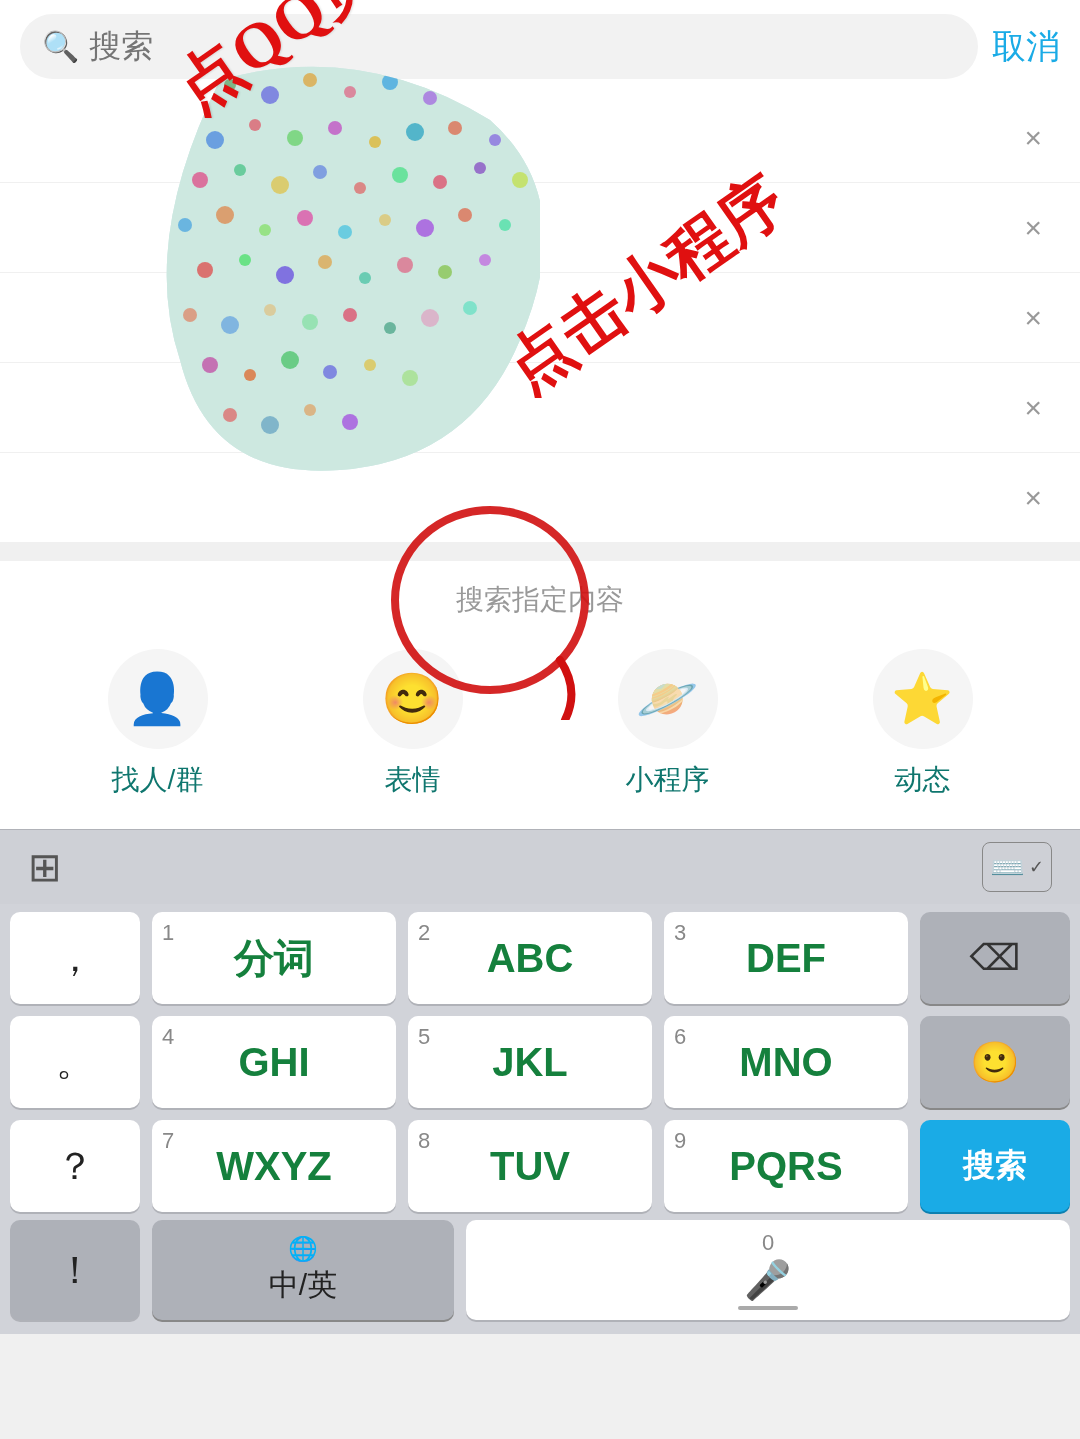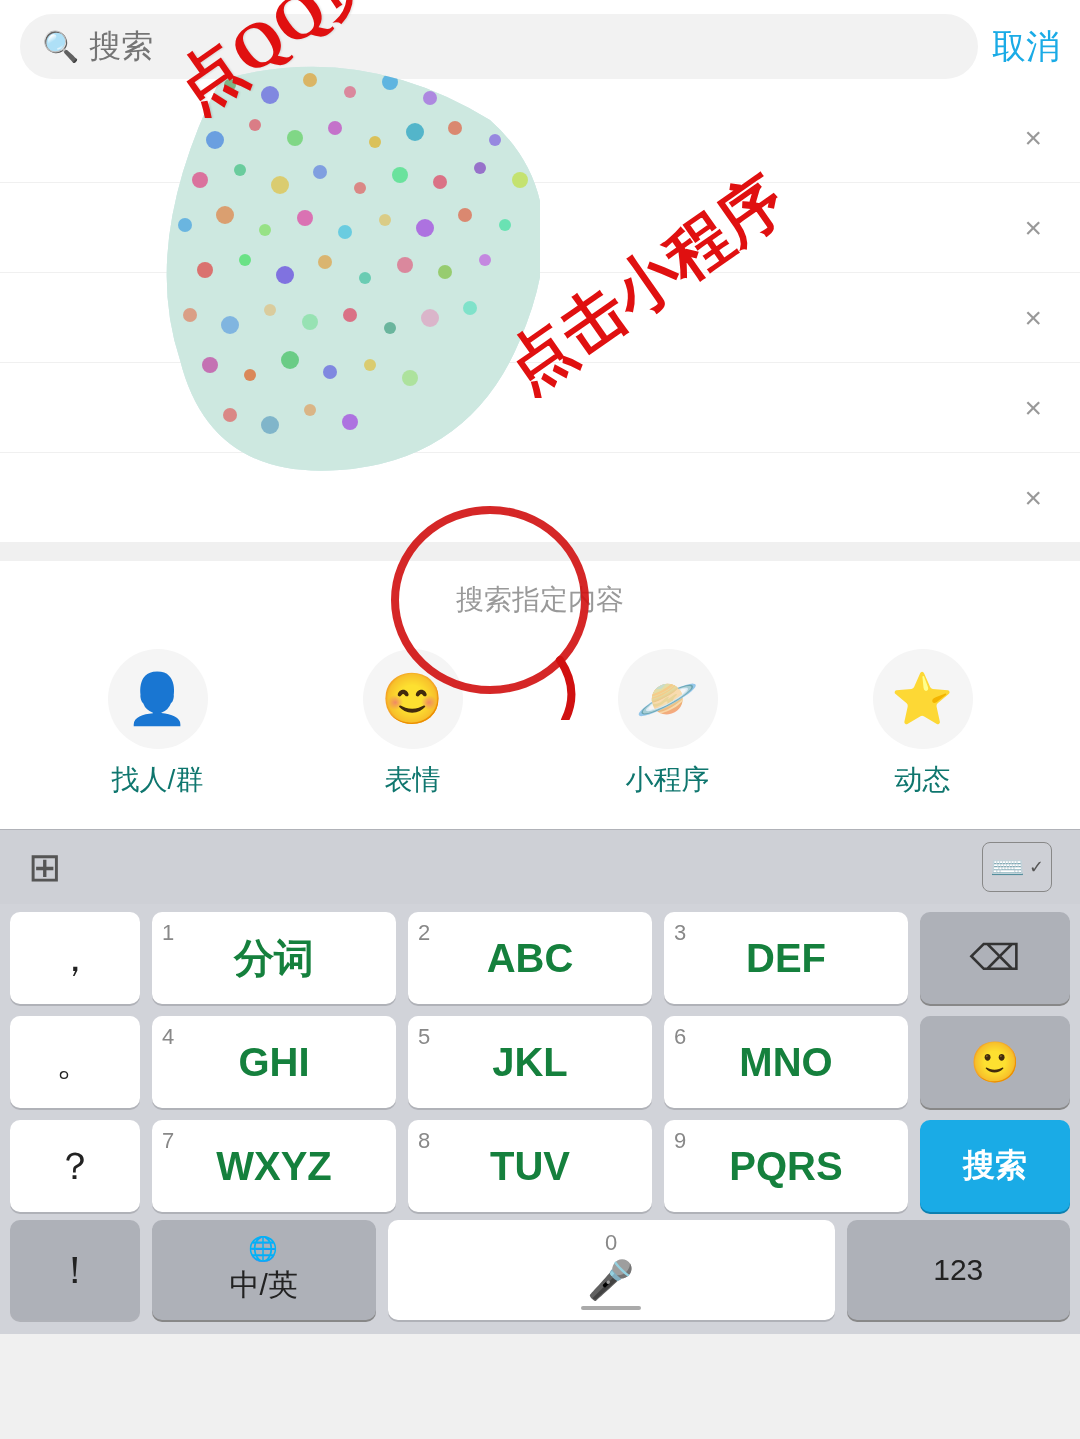--- a/index.html
+++ b/index.html
@@ -567,20 +567,17 @@
       <div class="key-punct" style="width:130px; height:100px; background:#aeb1b8;">！</div>
       <div class="key-bottom">
         <span class="key-globe">🌐</span>
         <span>中/英</span>
       </div>
       <div class="key-bottom-main">
         <span style="font-size:22px;color:#888;">0</span>
         <span class="microphone-icon">🎤</span>
         <div class="underline-bar"></div>
       </div>
-      <div class="key-bottom">
-        <span>123</span>
-      </div>
     </div>
 
   </div>
 
 </div>
 
 </body></html>

